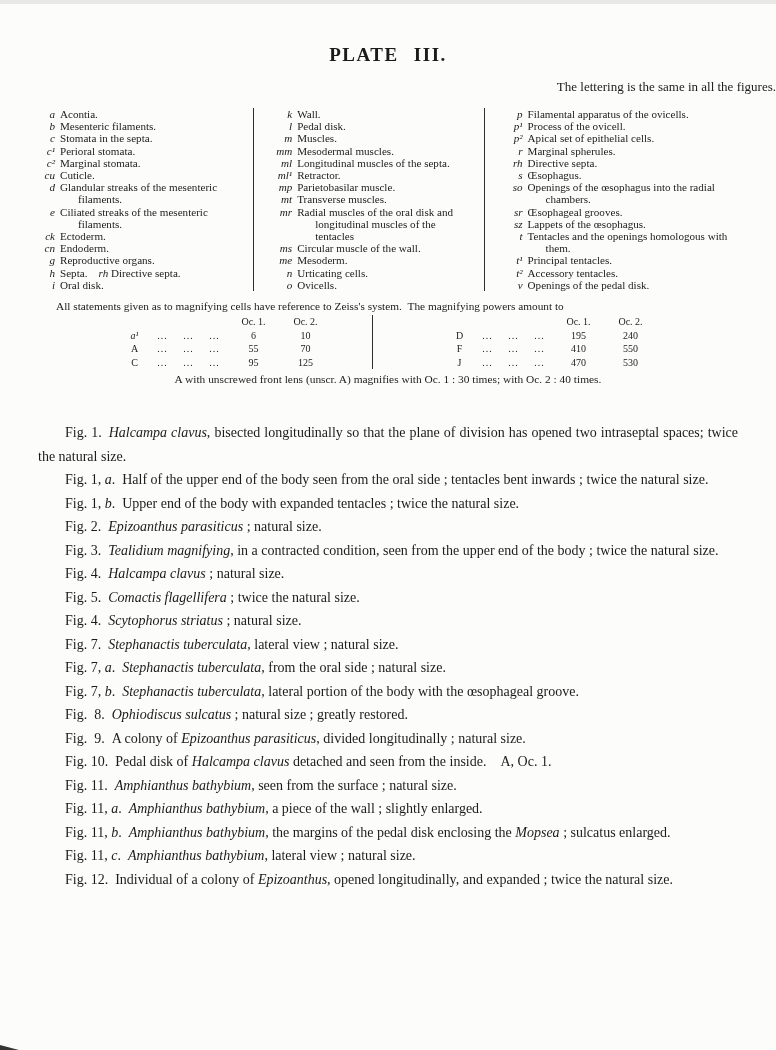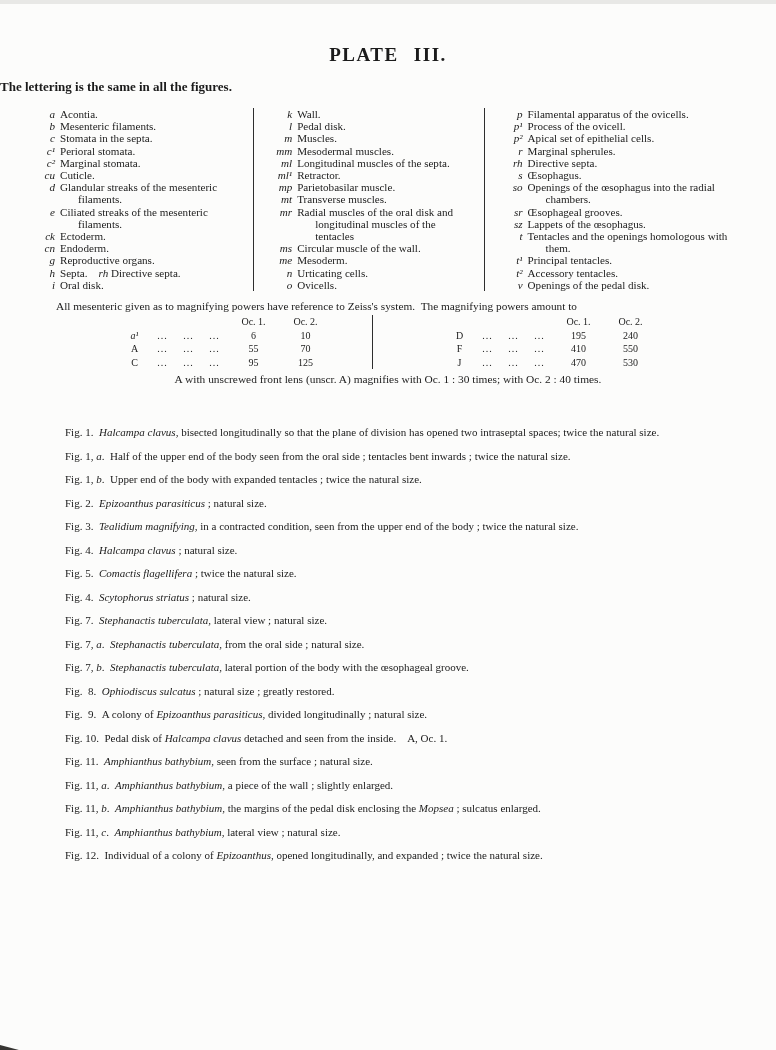--- a/index.html
+++ b/index.html
@@ -10,21 +10,21 @@
     background:var(--paper); color:var(--ink);
     font-family:"Liberation Serif","DejaVu Serif",serif;
     overflow:hidden; padding-top:40px;
   }
   .it { font-style:italic; }
 
   .title {
     text-align:center; font-size:19px; font-weight:bold;
     letter-spacing:1.5px; word-spacing:9px;
   }
-  .subtitle { text-align:left; font-size:13px; margin-top:13px;font-weight:bold; }
+  .subtitle { text-align:right; font-size:13px; margin-top:13px; }
 
   
   .legend {
     display:flex; margin:13px 26px 0 30px;
     font-size:11.1px; line-height:12.2px;
   }
   .lcol { padding-right:8px; }
   .lcol-0 { width:31%; }
   .lcol-1 { width:32%; border-left:1px solid var(--rule); padding-left:13px; }
   .lcol-2 { width:37%; border-left:1px solid var(--rule); padding-left:13px; }
@@ -40,21 +40,21 @@
   table.mag td { padding:0 3px; }
   td.lbl { width:30px; text-align:center; }
   td.dots { width:26px; text-align:center; letter-spacing:1px; }
   td.val { width:52px; text-align:center; }
   td.och { width:52px; text-align:center; }
   .vdiv { width:1px; background:var(--rule); align-self:stretch; margin:0 72px 0 40px; }
   .mag-note { text-align:center; font-size:11.4px; margin-top:4px; }
 
   
   .figs {
-    margin:36px 38px 0 38px; font-size:11px; line-height:23.5px;
+    margin:36px 38px 0 38px; font-size:14px; line-height:23.5px;
     text-align:justify;
   }
   .figs p { margin:0; text-indent:27px; }
 
   .corner-mark {
     position:absolute; left:0; bottom:0; width:0; height:0;
     border-left:34px solid #14120f; border-top:9px solid transparent;
     opacity:.85;
   }
 </style>
@@ -224,21 +224,21 @@
           <span class="abbr">t²</span>
           <span class="desc"><span>Accessory tentacles.</span></span>
         </div>
         <div class="entry">
           <span class="abbr">v</span>
           <span class="desc"><span>Openings of the pedal disk.</span></span>
         </div>
       </div>
   </div>
 
-  <div class="mag-intro">All mesenteric given as to magnifying powers have reference to Zeiss's system. The magnifying powers amount to</div>
+  <div class="mag-intro">All statements given as to magnifying cells have reference to Zeiss's system. The magnifying powers amount to</div>
 
   <div class="mag-tables">
     <table class="mag">
       <tbody>
         <tr>
           <td class="lbl"></td>
           <td class="dots"></td>
           <td class="dots"></td>
           <td class="dots"></td>
           <td class="och">Oc. 1.</td>

